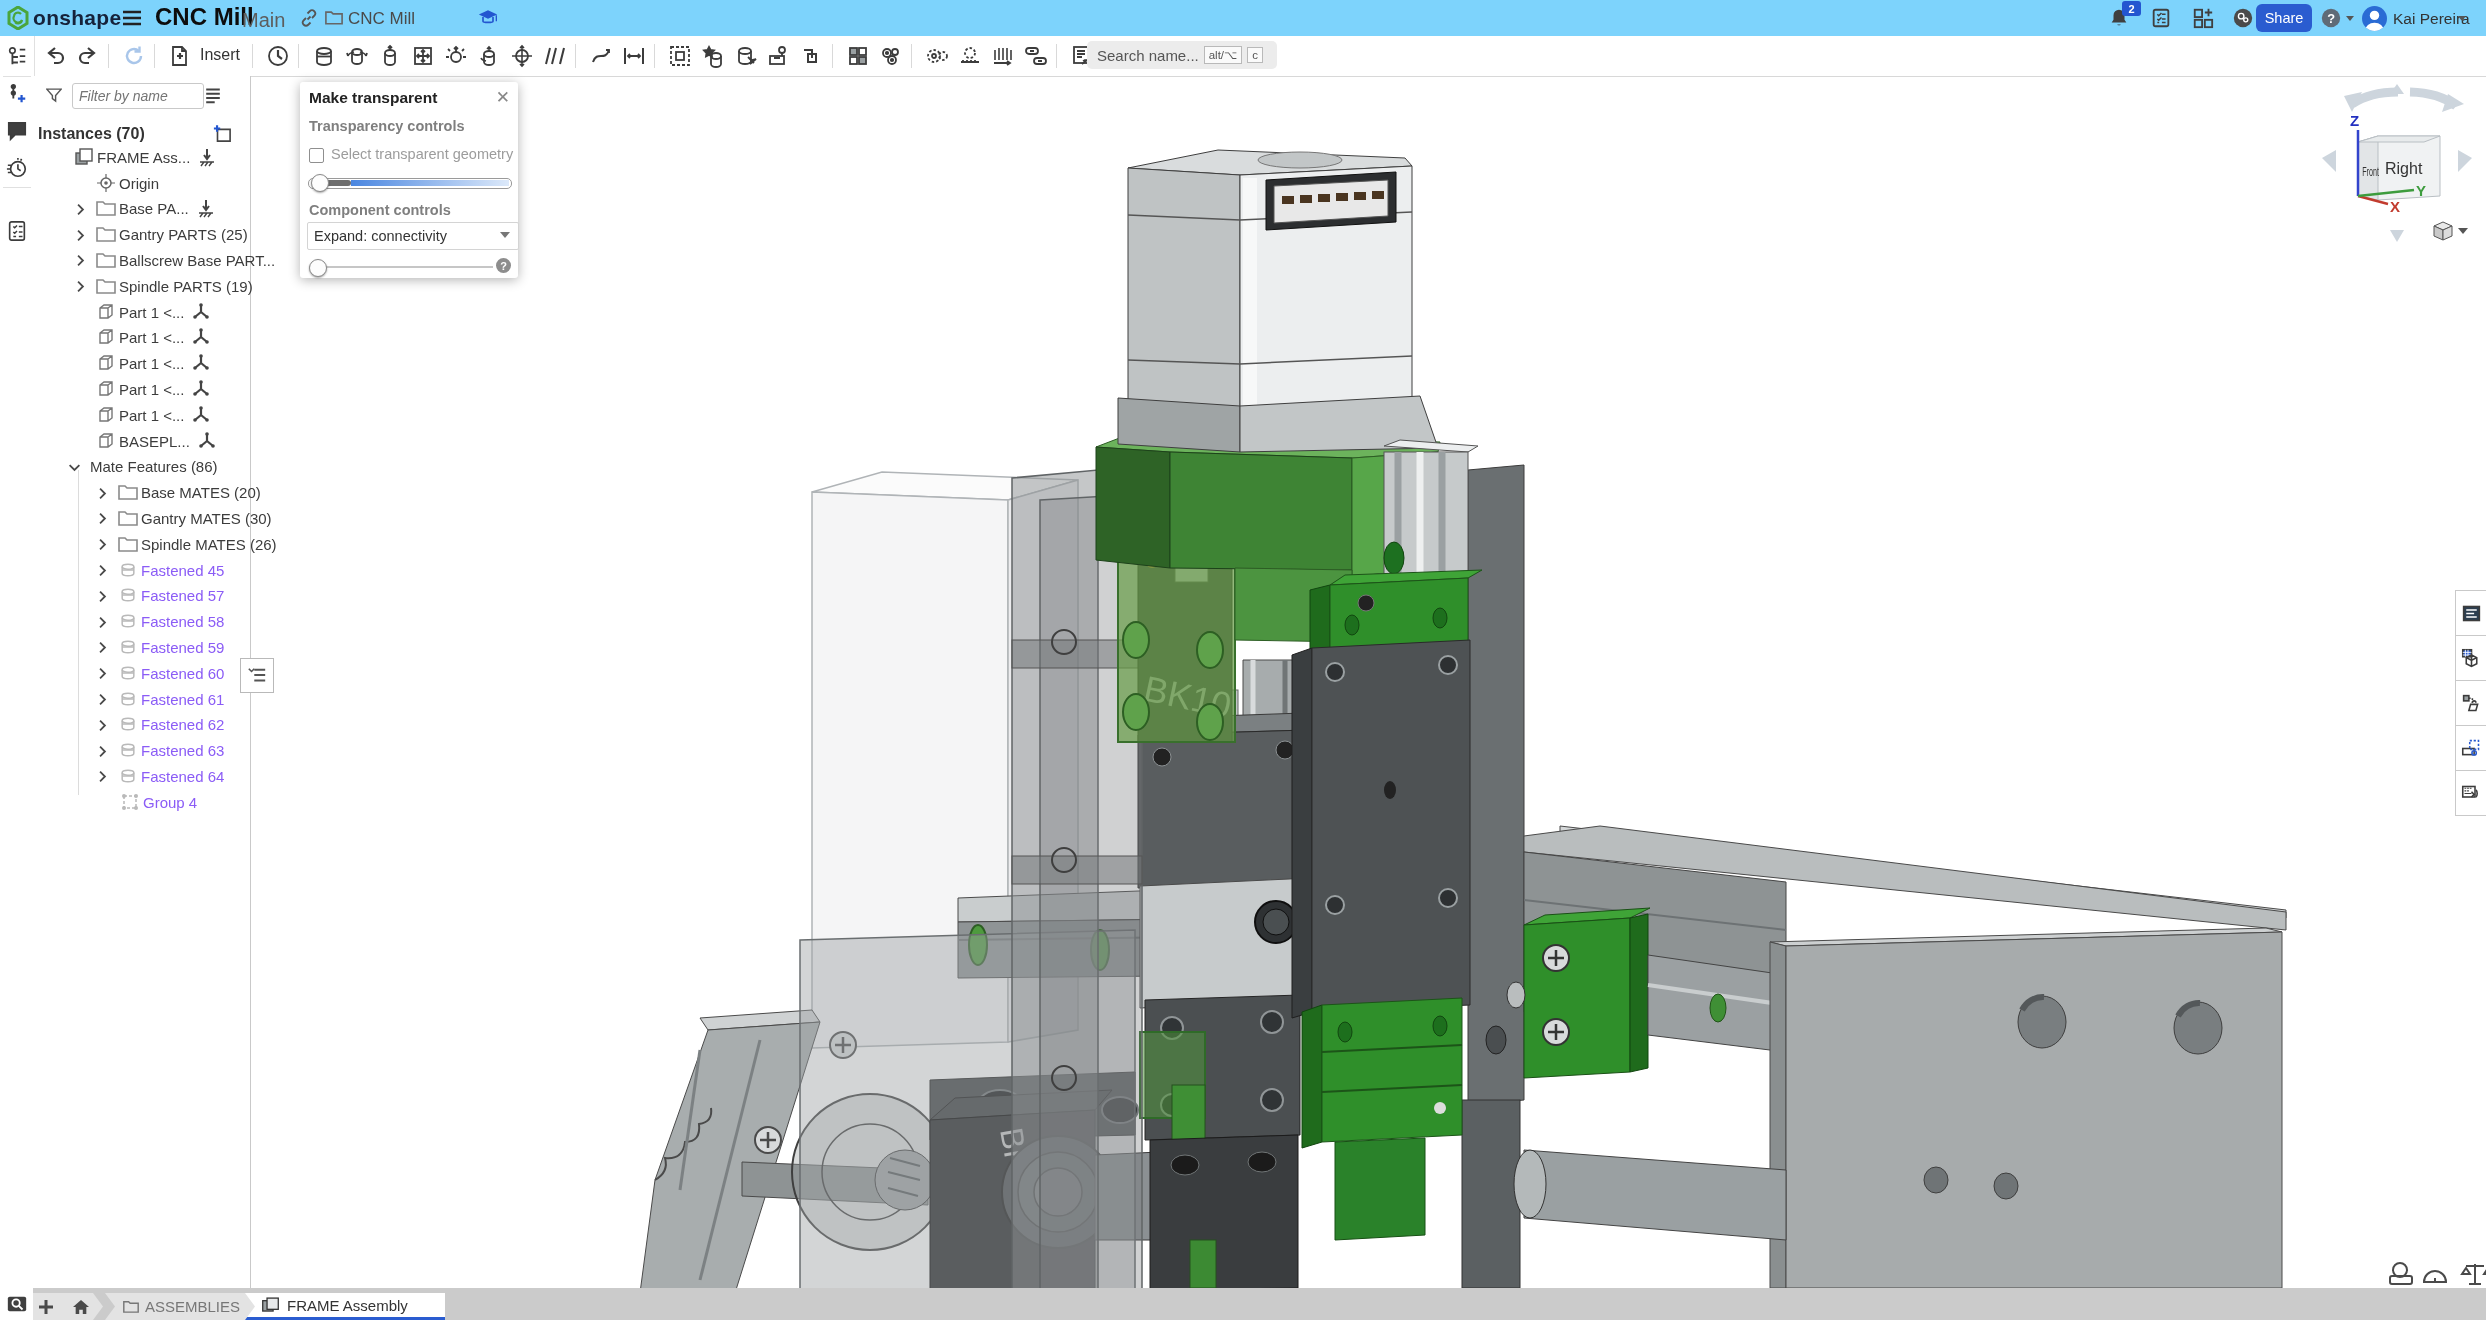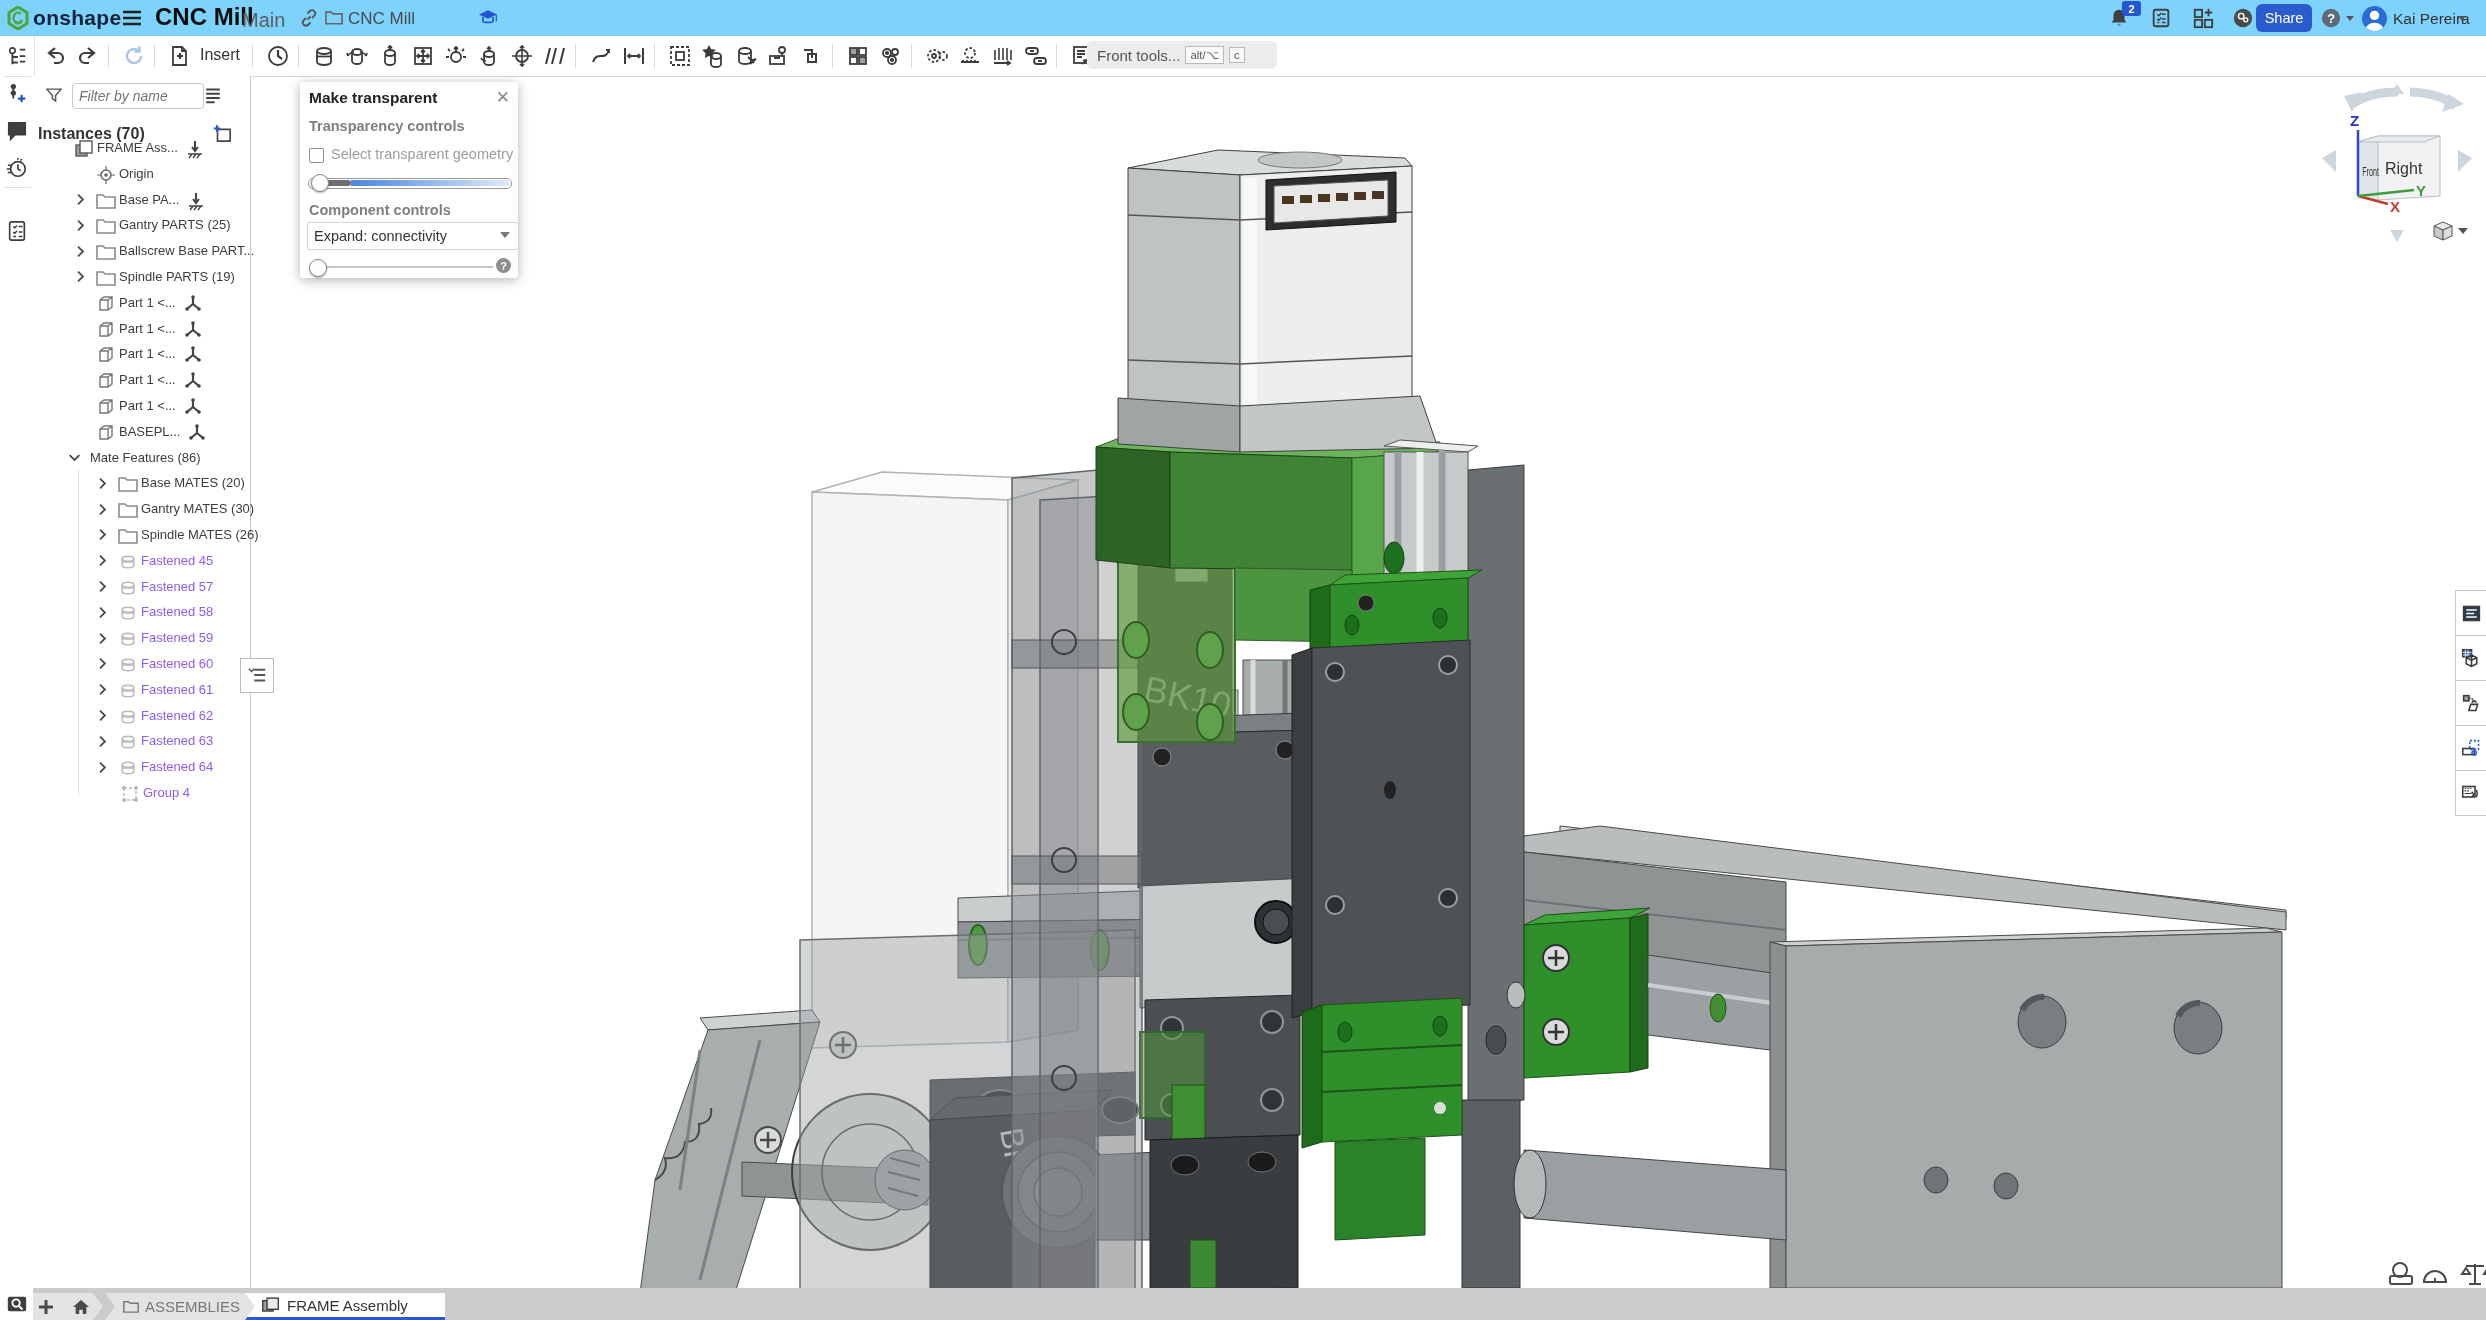--- a/index.html
+++ b/index.html
@@ -12,21 +12,21 @@
   .tb-ic svg{width:24px;height:24px}
   #iconstrip{position:absolute;left:0;top:36px;width:34px;height:1252px;background:#fff;border-right:1px solid #e0e0e0;}
   .strip-ic{position:absolute;left:4px;width:26px;height:26px;display:flex;align-items:center;justify-content:center}
   .strip-ic svg{width:22px;height:22px}
   
   #sidebar{position:absolute;left:34px;top:76px;width:216px;height:1212px;background:#fff;border-right:1px solid #c9c9c9;}
   #filterrow{position:absolute;left:0;top:6px;width:216px;height:34px}
   #filterinput{position:absolute;left:38px;top:1px;width:118px;height:24px;border:1px solid #c9c9c9;border-radius:3px;font-style:italic;color:#999;font-size:14px;padding:0 6px;font-family:inherit}
   #instances-hdr{position:absolute;left:4px;top:45px;width:208px;height:26px;font-size:16px;font-weight:700;color:#333;display:flex;align-items:center}
   #tree{position:absolute;left:0;top:64px;width:216px;}
-  .trow{position:relative;height:25.8px;display:flex;align-items:flex-start;font-size:13px;color:#3c3c3c;white-space:nowrap}
+  .trow{position:relative;height:25.8px;display:flex;align-items:flex-end;font-size:15px;color:#3c3c3c;white-space:nowrap}
   .trow.grey{color:#8b5cf6}
   .chev{width:22px;height:16px;flex:0 0 22px;display:flex;align-items:center}
   .ticon{width:20px;height:18px;flex:0 0 20px;display:flex;align-items:center;margin-right:3px}
   .tsuf{width:20px;height:18px;margin-left:7px;display:flex;align-items:center}
   #guide{position:absolute;left:44px;width:1px;background:#dcdcdc}
   
   #handle{position:absolute;left:240px;top:658px;width:32px;height:33px;background:#fff;border:1px solid #b9b9b9;display:flex;align-items:center;justify-content:center}
   
   #dialog{position:absolute;left:300px;top:82px;width:218px;height:196px;background:#fff;border-radius:3px;box-shadow:0 2px 12px rgba(0,0,0,.3);font-size:15px}
   #dlg-title{position:absolute;left:9px;top:7px;font-weight:700;color:#222;font-size:15.5px}
@@ -562,21 +562,21 @@
       </svg>
     </div>
     <div class="tb-ic" style="left: 1068px;">
       <svg viewBox="0 0 24 24" fill="none" stroke="#3c3c3c" stroke-width="1.8">
         <rect x="8" y="6" width="5" height="13"></rect>
         <rect x="15" y="6" width="5" height="13"></rect>
         <path d="M3 5h7M6.5 1.5v7" stroke="#2356d0" stroke-width="2.2"></path>
       </svg>
     </div>
     <div id="searchtools">
-      <span>Front tools...</span>
+      <span>Search name...</span>
       <span class="kbd">alt/⌥</span>
       <span class="kbd">c</span>
     </div>
   </div>
 
 <div id="iconstrip">
     <div class="strip-ic" style="top: 8px;">
       <svg viewBox="0 0 24 24" fill="none" stroke="#3c3c3c" stroke-width="1.8">
         <circle cx="7" cy="5" r="3"></circle>
         <path d="M7 8v12M7 12h6M7 18h6M15 4h6M15 11h6M15 17h6" stroke-width="2"></path>

